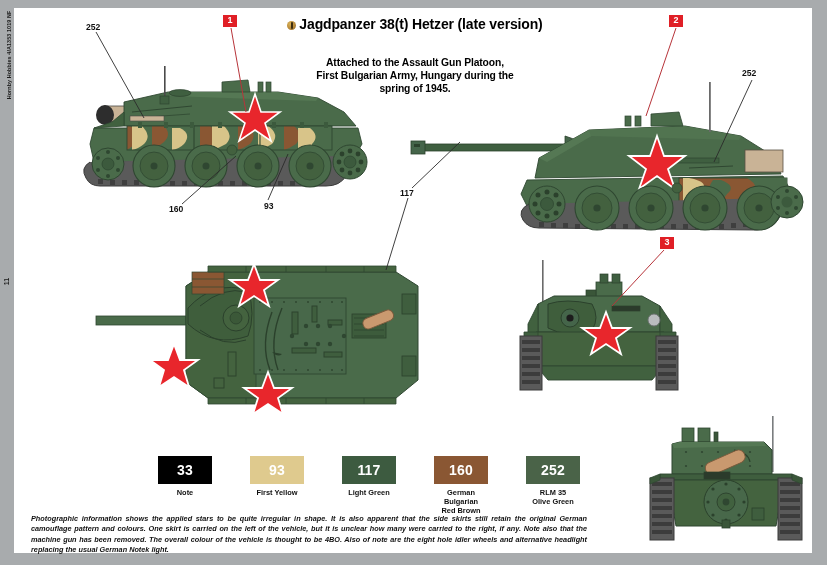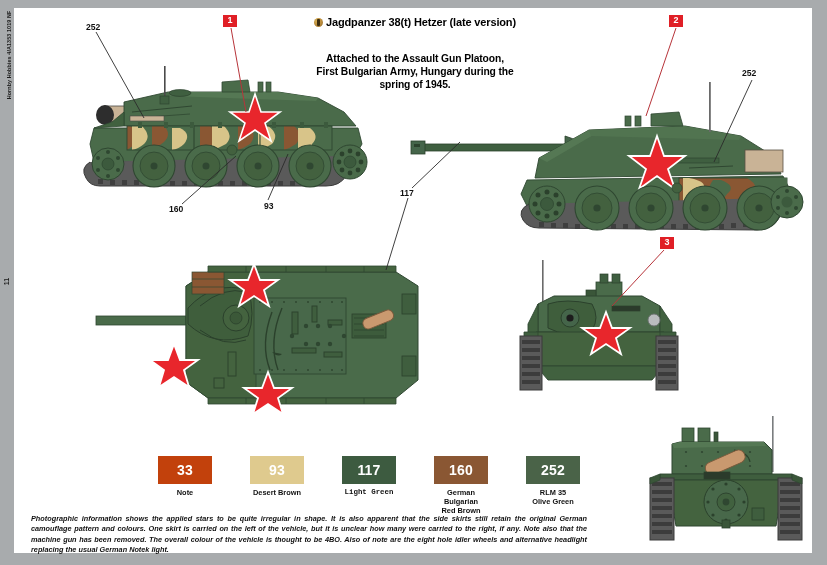--- a/index.html
+++ b/index.html
@@ -57,21 +57,21 @@
 
   
   #title-block {
     position: absolute;
     left: 262px; top: 8px;
     width: 278px;
     text-align: center;
     color: #000;
   }
   #title-line {
-    font-size: 11px;
+    font-size: 14px;
     font-weight: bold;
     letter-spacing: -.15px;
     white-space: nowrap;
   }
   .roundel {
     display: inline-block;
     width: 9px; height: 9px;
     border-radius: 50%;
     background: radial-gradient(circle at 35% 32%, #d9b257 0%, #b8893a 55%, #8a6526 100%);
     vertical-align: -1px;
@@ -701,30 +701,30 @@
           <rect x="134" y="114" width="20" height="4"></rect>
         </g>
 
         <path d="M14,58 L4,62 L4,68 L14,64 Z" fill="#3a5639" stroke="#2f4731" stroke-width="0.8"></path>
         <path d="M146,58 L156,62 L156,68 L146,64 Z" fill="#3a5639" stroke="#2f4731" stroke-width="0.8"></path>
       </svg>
     </div>
 
     <div id="legend">
       <div class="sw-item">
-        <div class="sw-chip" style="background:#c2410c;">33</div>
+        <div class="sw-chip" style="background:#000000;">33</div>
         <div class="sw-name" style="white-space:pre-line;">Note</div>
       </div>
       <div class="sw-item">
         <div class="sw-chip" style="background:#dfca8e;">93</div>
-        <div class="sw-name" style="white-space:pre-line;">Desert Brown</div>
+        <div class="sw-name" style="white-space:pre-line;">First Yellow</div>
       </div>
       <div class="sw-item">
         <div class="sw-chip" style="background:#3d5b40;">117</div>
-        <div class="sw-name" style="white-space:pre-line;font-family:Liberation Mono, monospace;">Light Green</div>
+        <div class="sw-name" style="white-space:pre-line;">Light Green</div>
       </div>
       <div class="sw-item">
         <div class="sw-chip" style="background:#8a5733;">160</div>
         <div class="sw-name" style="white-space:pre-line;">German Bulgarian
 Red Brown</div>
       </div>
       <div class="sw-item">
         <div class="sw-chip" style="background:#4a6348;">252</div>
         <div class="sw-name" style="white-space:pre-line;">RLM 35
 Olive Green</div>

